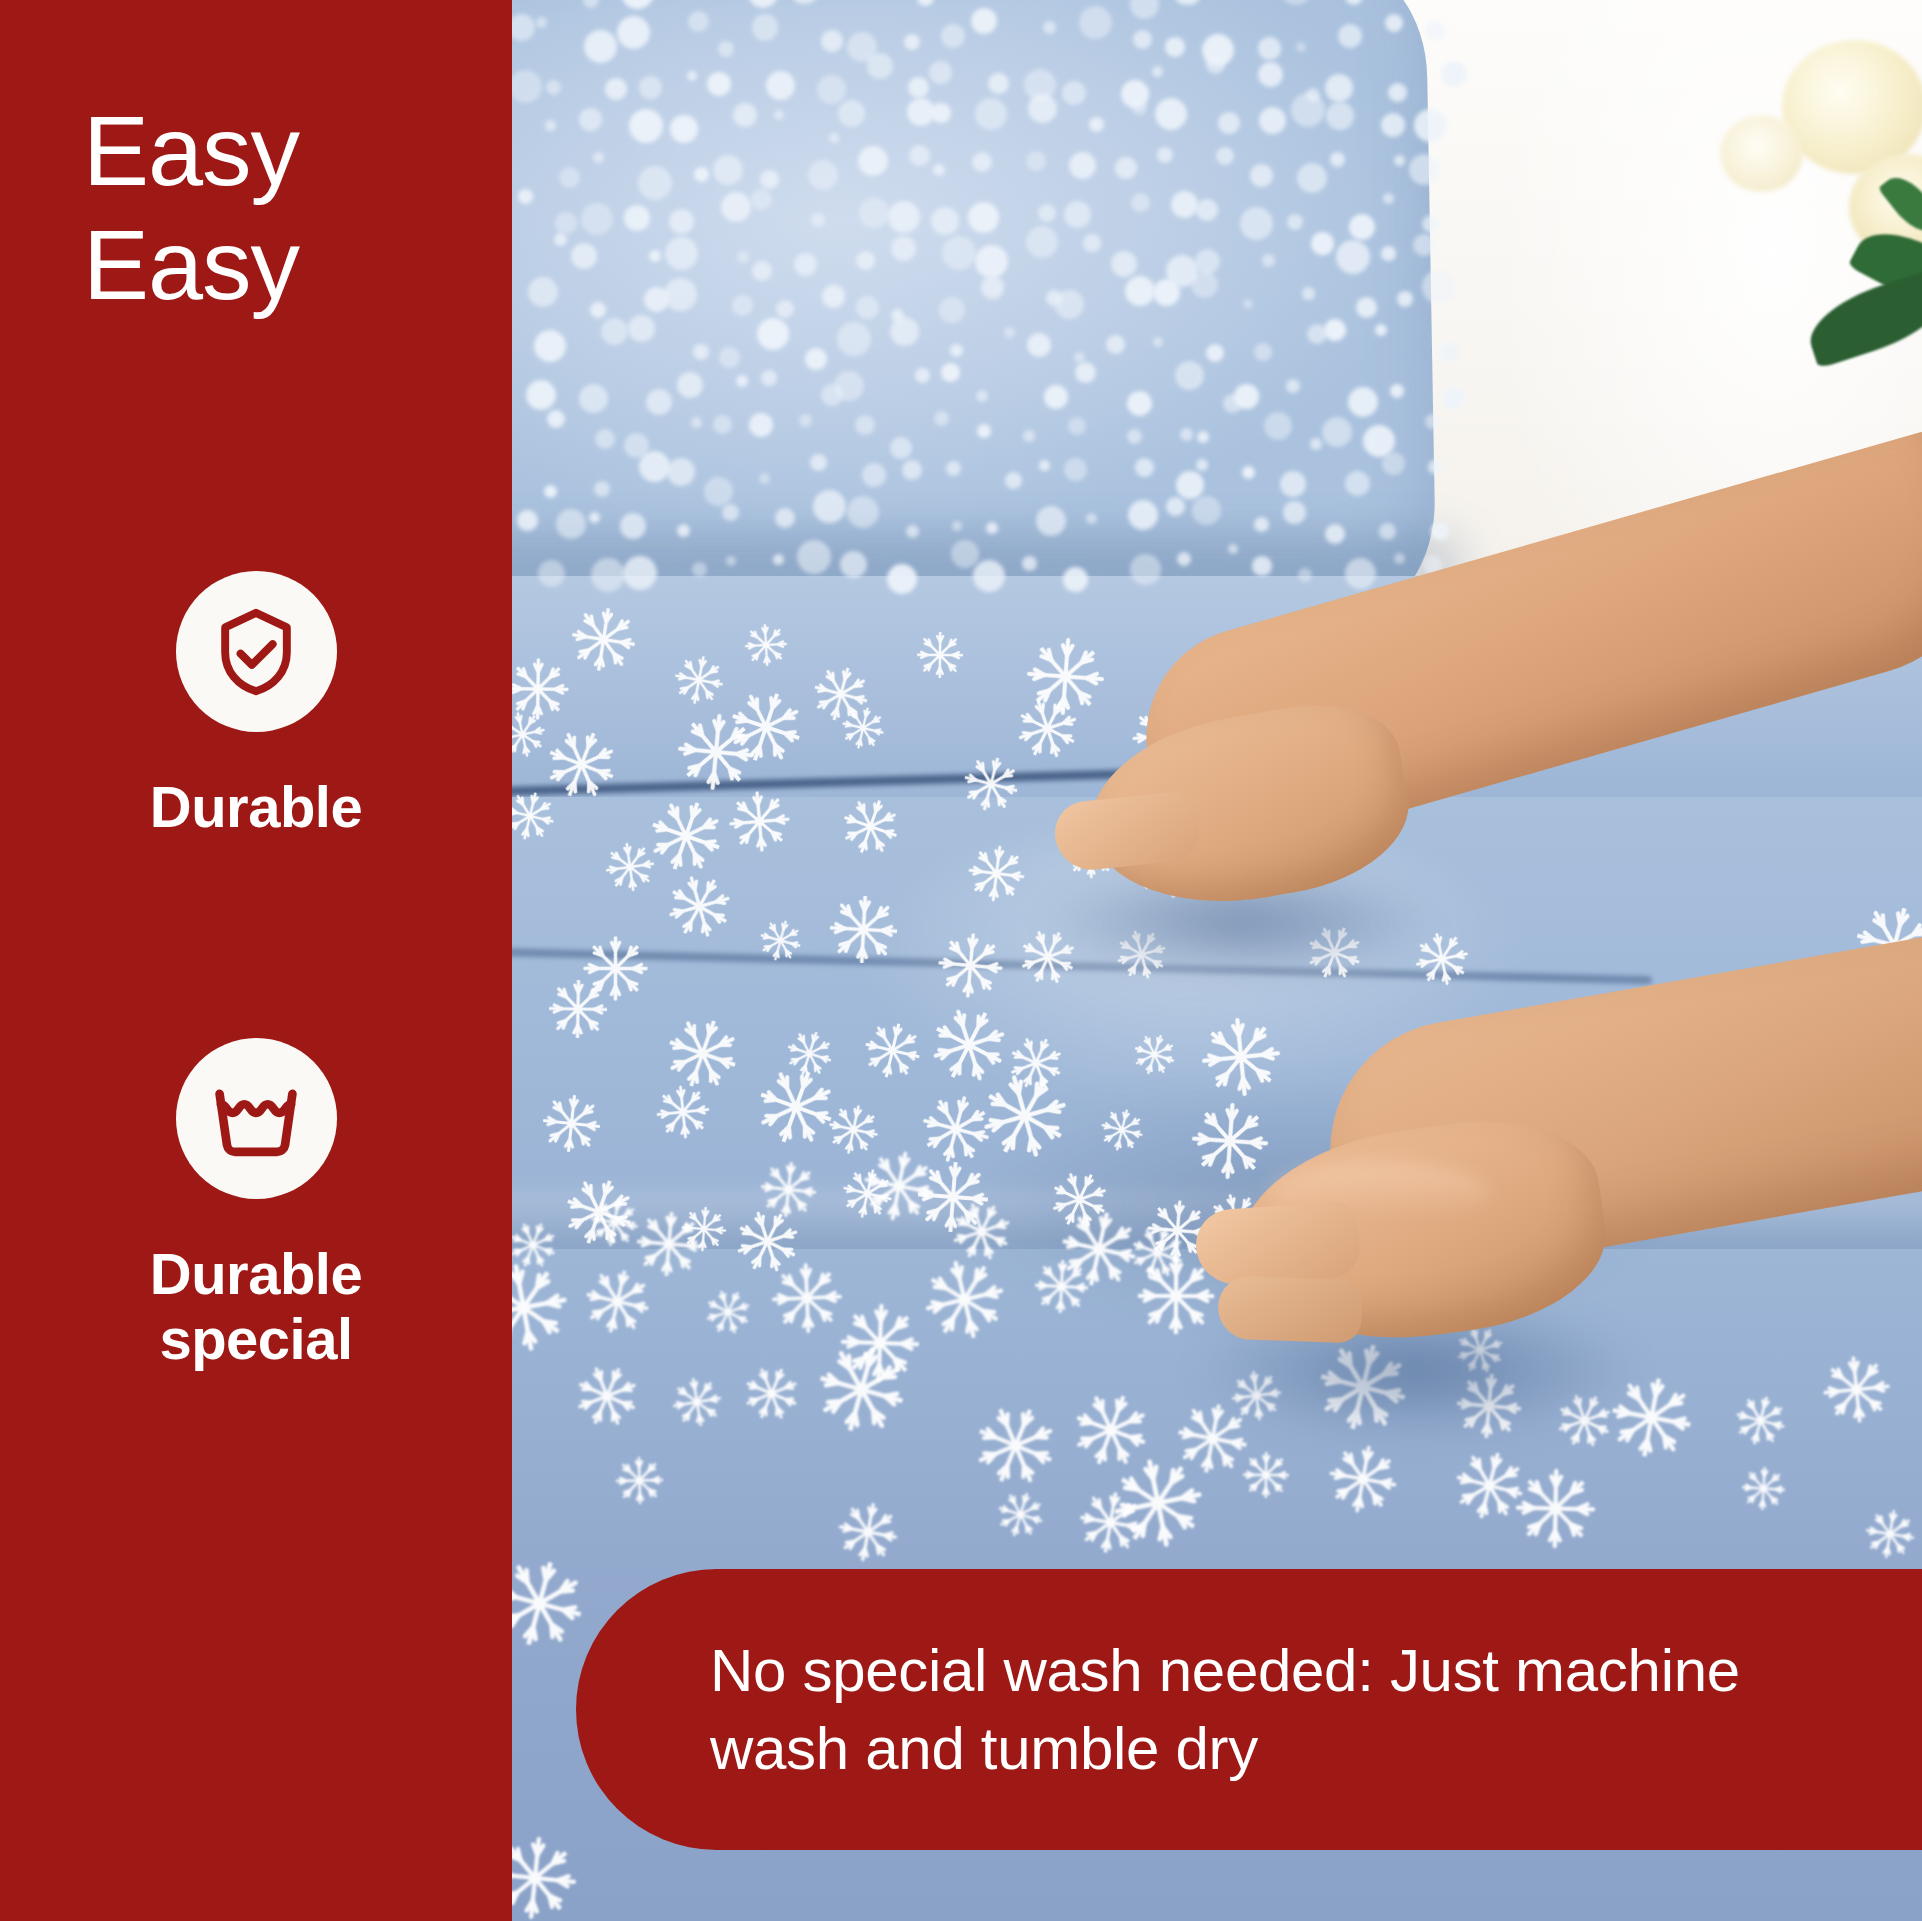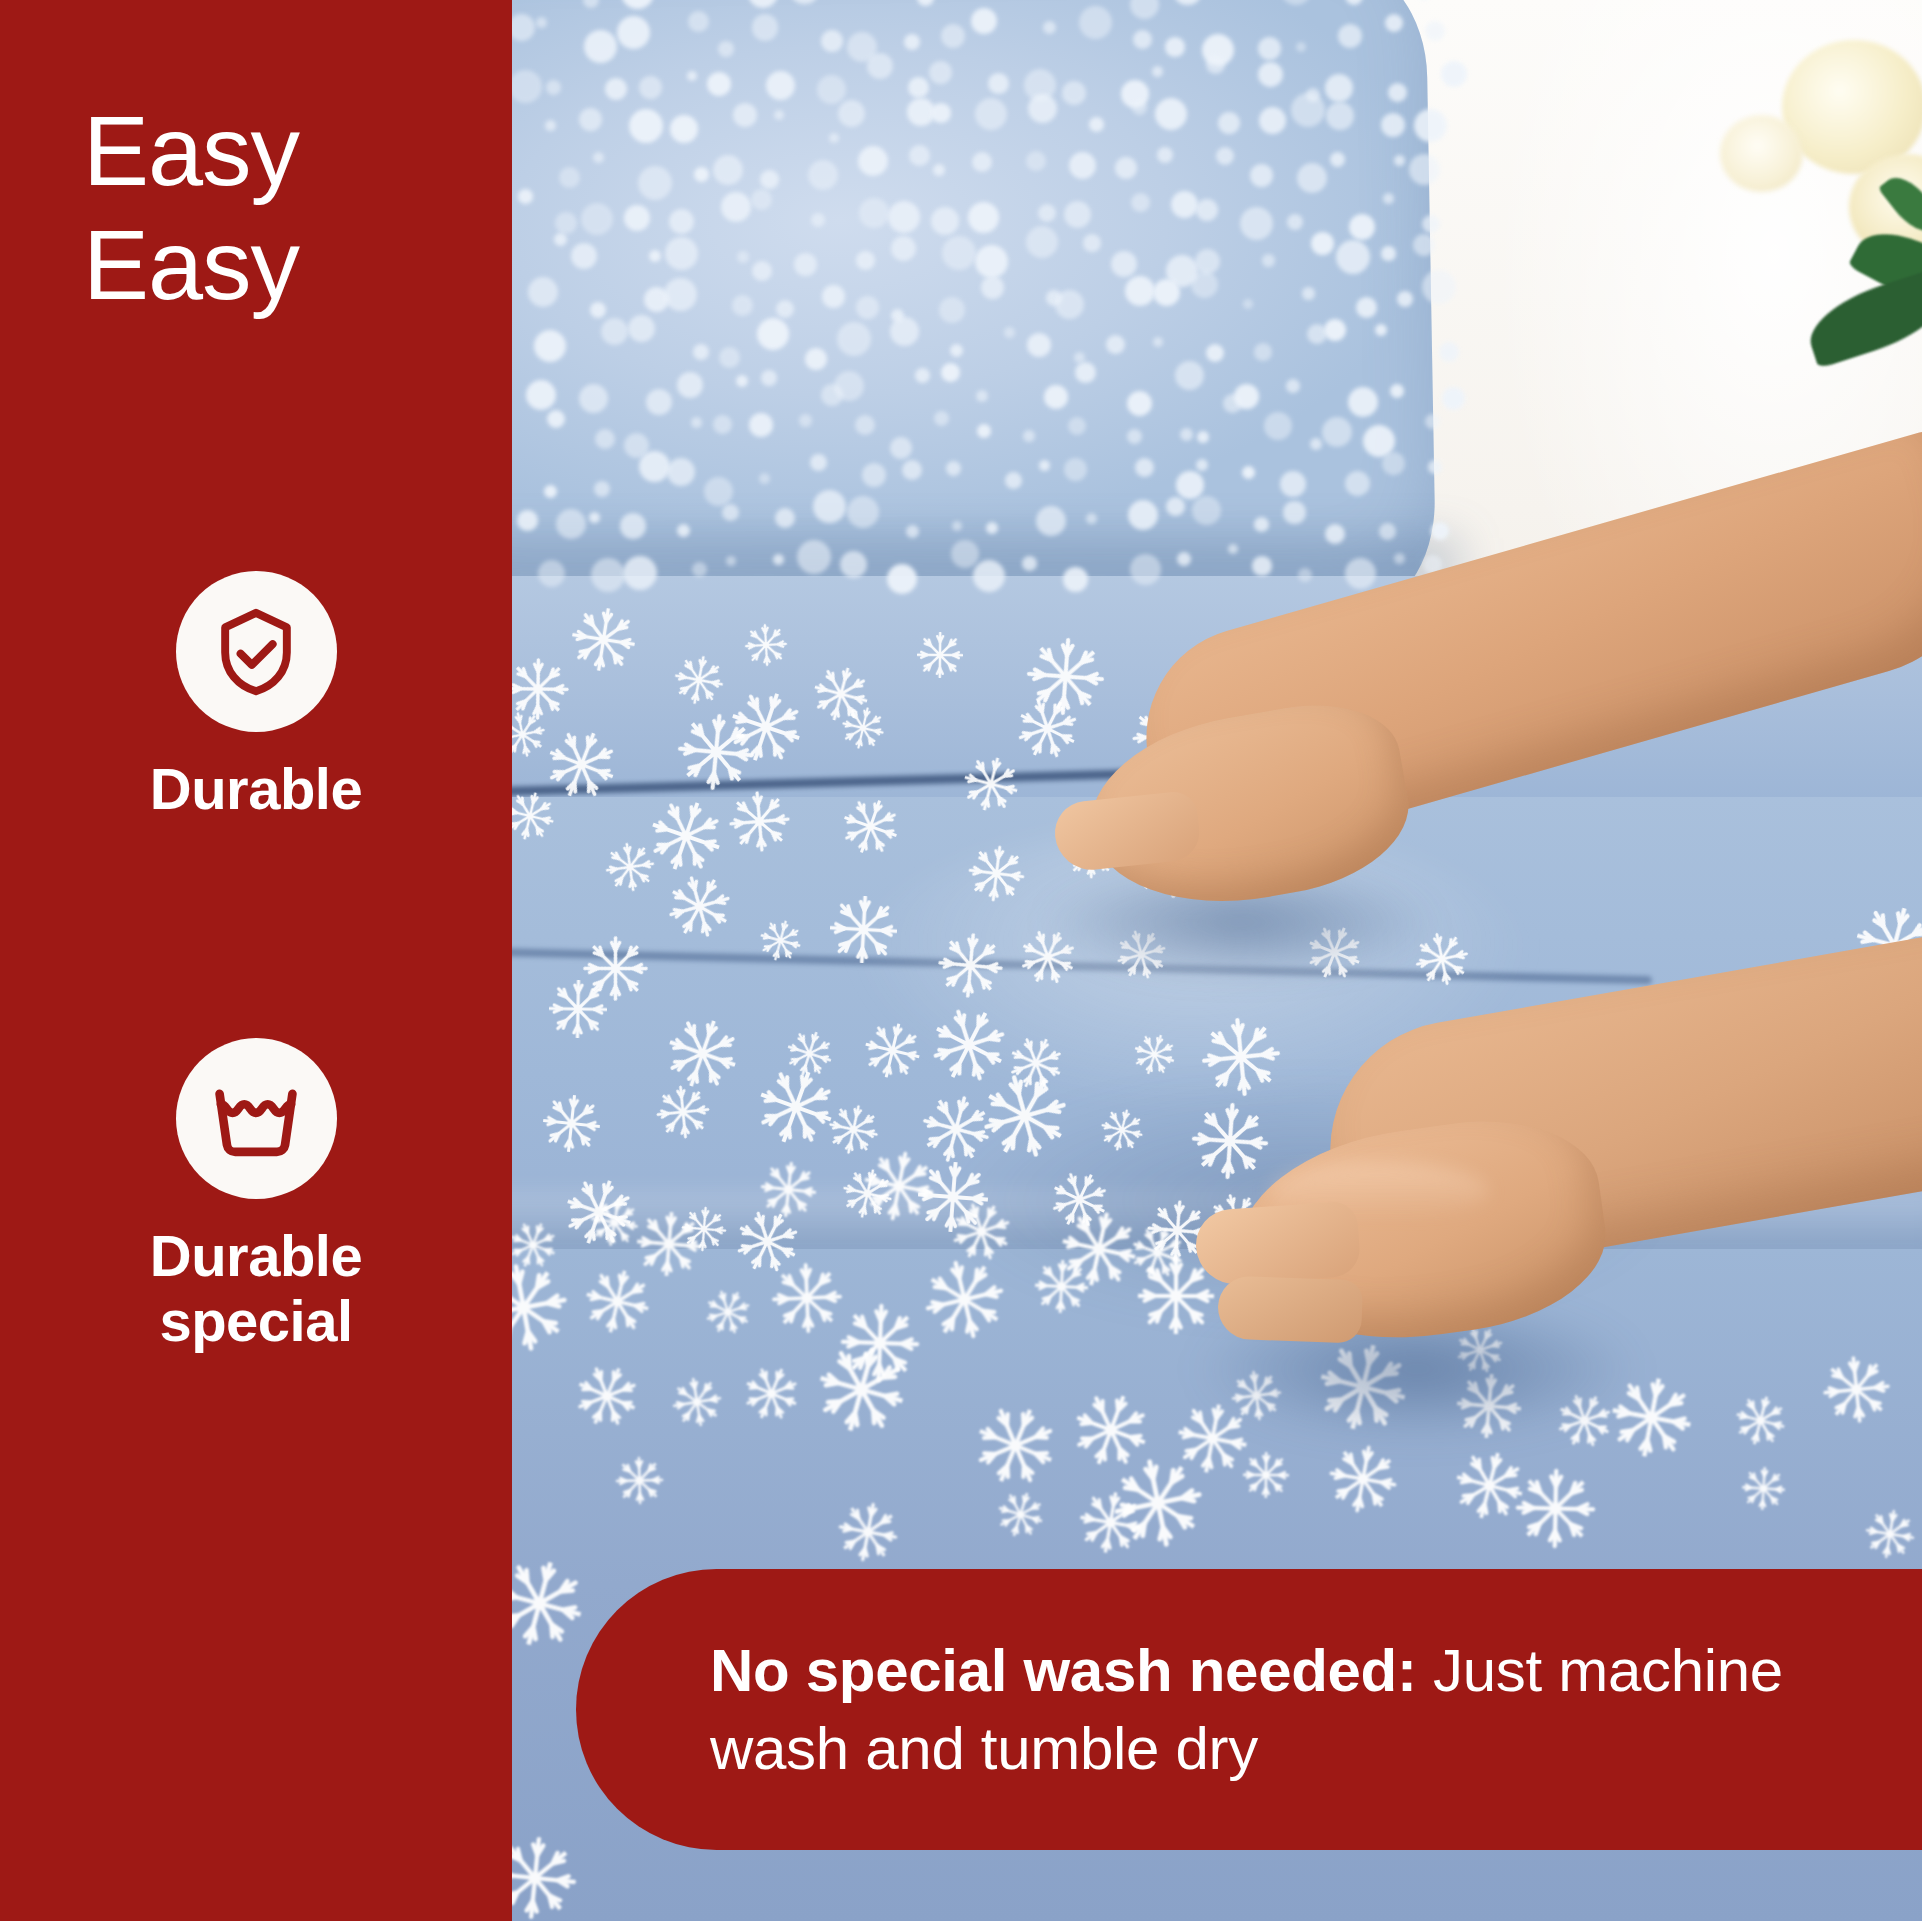--- a/index.html
+++ b/index.html
@@ -192,41 +192,41 @@
     letter-spacing:-1px;
   }
   .feature{position:absolute;left:0;width:512px;text-align:center;}
   .badge{
     width:161px;height:161px;border-radius:50%;
     background:#FBF9F6;margin:0 auto;
     display:flex;align-items:center;justify-content:center;
   }
   .badge svg{display:block;}
   .feature-label{
-    margin-top:25px;color:#ffffff;font-weight:bold;
+    margin-top:43px;color:#ffffff;font-weight:bold;
     font-size:58px;line-height:1.12;letter-spacing:-0.5px;
     padding:0 27px;
   }
   #feature-durable{top:571px;}
   #feature-washable{top:1038px;}
 
   
   .caption{
     position:absolute;left:576px;top:1569px;width:1346px;height:281px;
     background:#9E1915;
     border-radius:144px 0 0 144px;
     display:flex;align-items:center;
     box-sizing:border-box;
     padding:0 86px 0 134px;
   }
   .caption-text{
     color:#ffffff;font-size:60px;line-height:1.30;font-weight:300;
     letter-spacing:-0.3px;
   }
-  .caption-text b{font-weight:bold;}
+  .caption-text b{font-weight:normal;}
 </style>
 </head>
 <body>
 
 <div class="stage">
 
   <div class="photo">
 
     <div class="wall"></div>
     <div class="wall-soft"></div>

